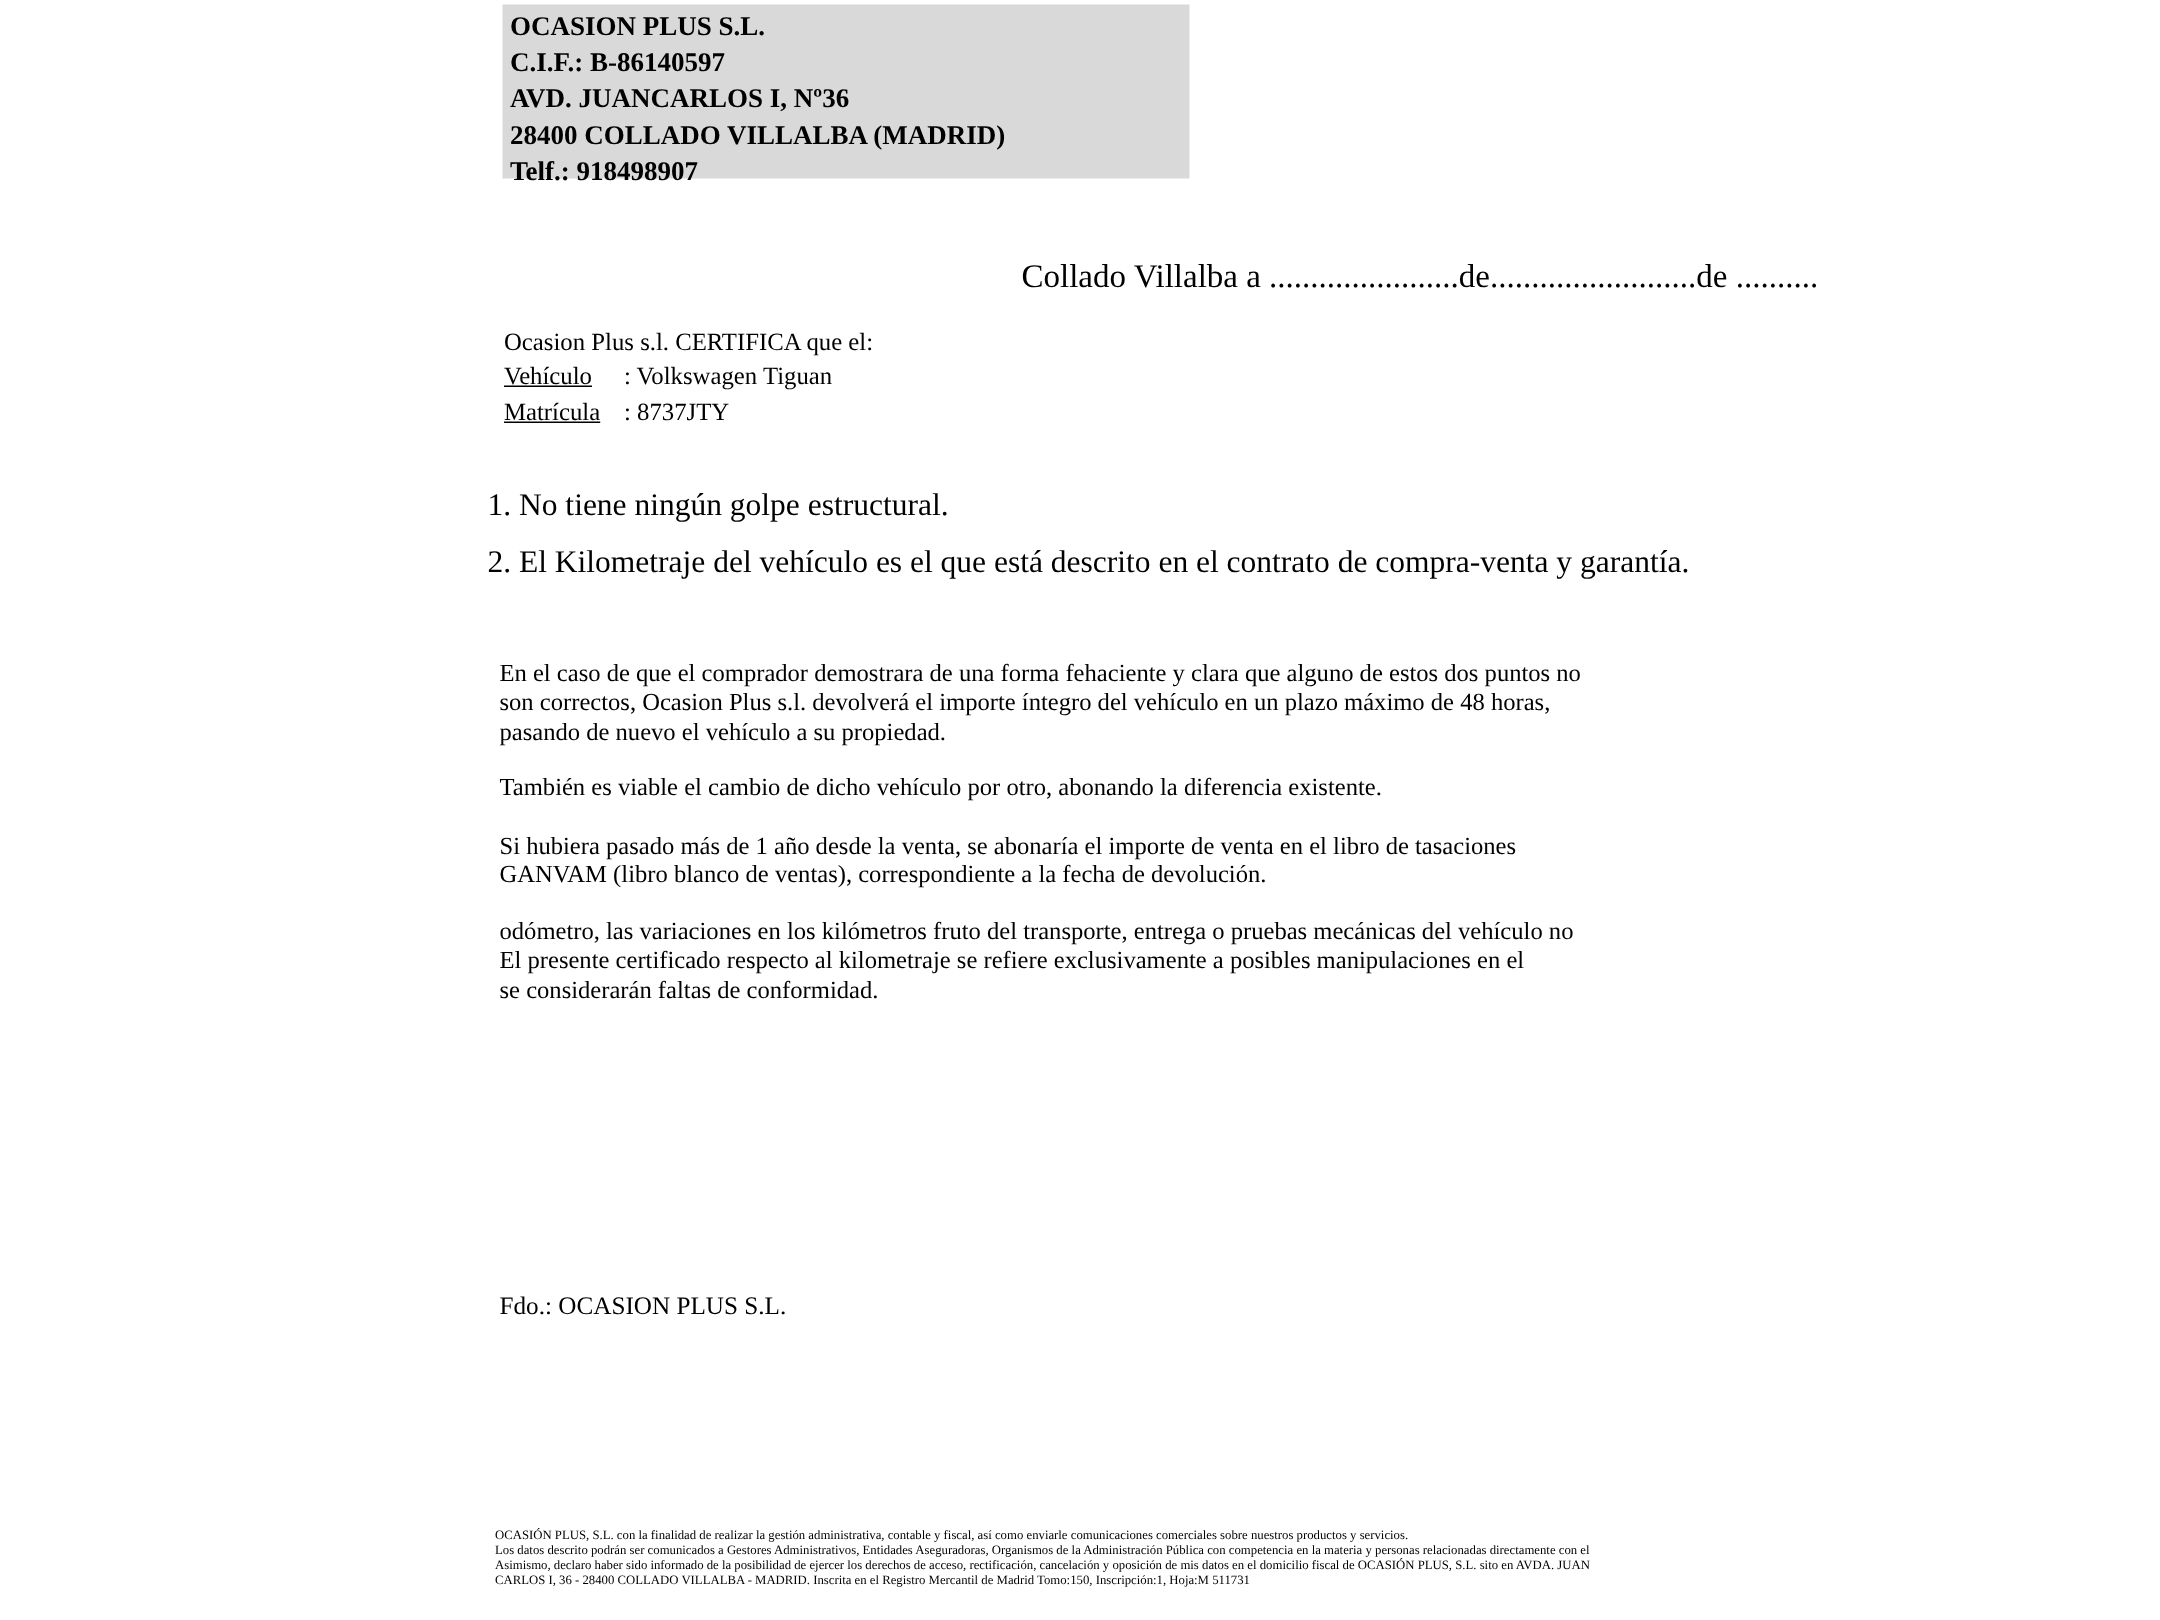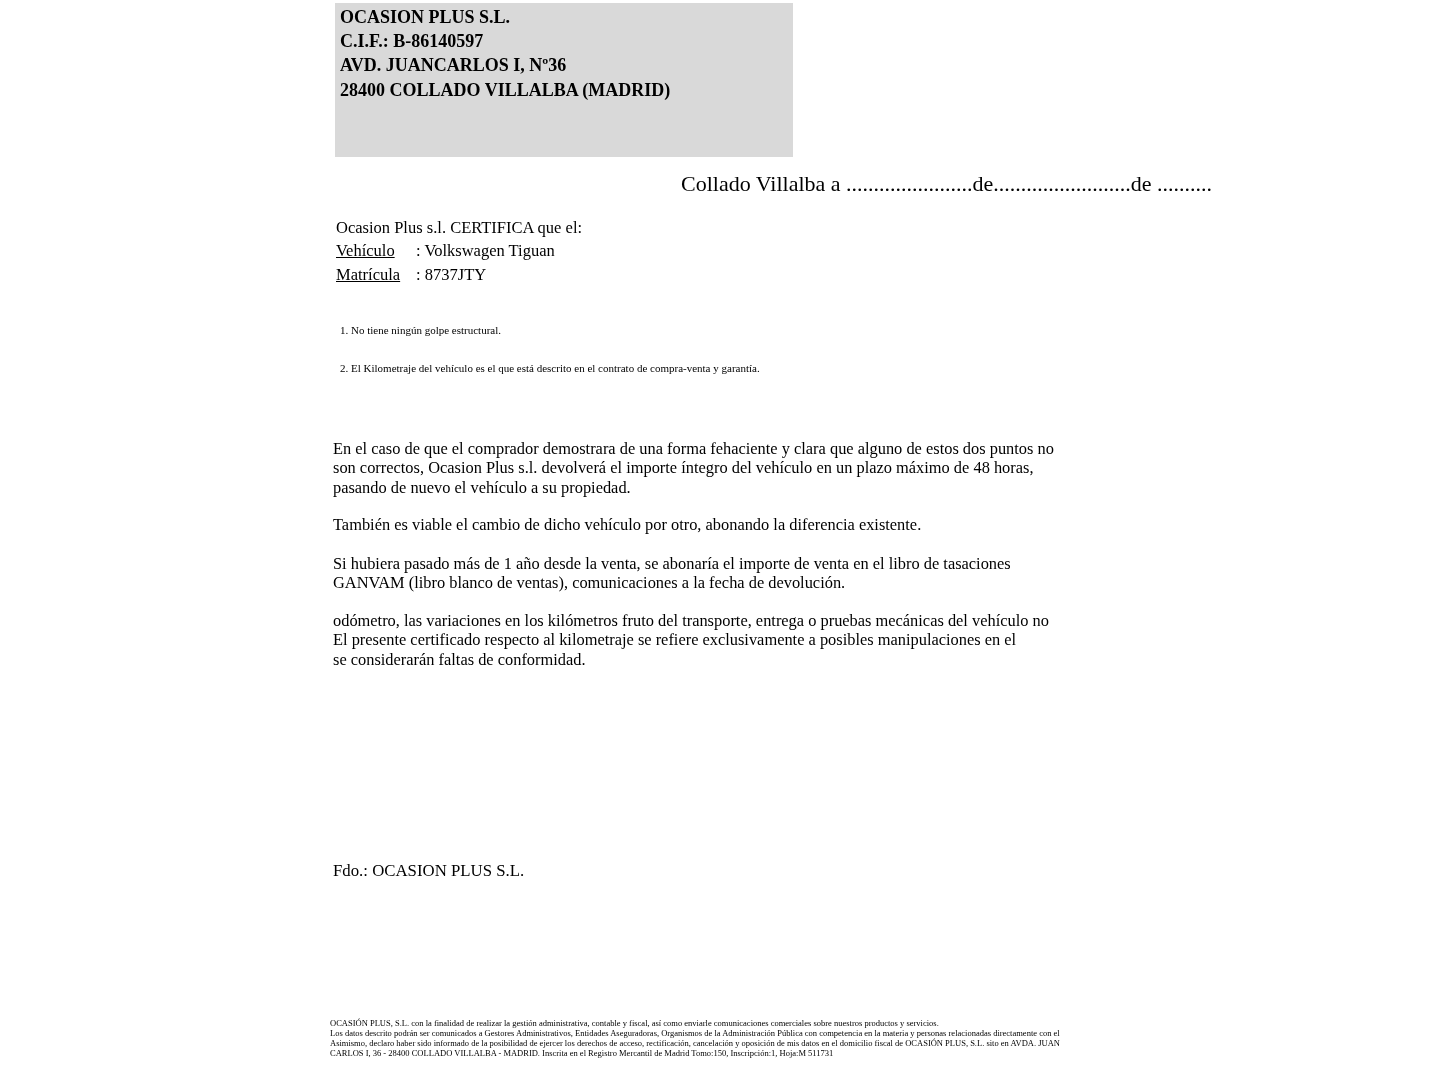--- a/index.html
+++ b/index.html
@@ -11,21 +11,21 @@
     background: #ffffff;
     color: #000000;
     font-family: "Liberation Serif", "DejaVu Serif", serif;
     overflow: hidden;
   }
   .header-box {
     position: absolute;
     left: 335px;
     top: 3px;
     width: 458px;
-    height: 154px;
+    height: 116px;
     background: #d9d9d9;
     padding: 2px 0 0 5px;
   }
   .header-line {
     font-weight: bold;
     font-size: 18px;
     line-height: 24.2px;
     white-space: nowrap;
   }
   .date-line {
@@ -43,22 +43,22 @@
     line-height: 23.3px;
   }
   .cert-line { white-space: nowrap; }
   .field-label {
     display: inline-block;
     width: 80px;
     text-decoration: underline;
   }
   .point {
     position: absolute;
-    left: 340px;
-    font-size: 11px;
+    left: 325px;
+    font-size: 21px;
     white-space: nowrap;
   }
   .point-1 { top: 324px; }
   .point-2 { top: 362px; }
   .para {
     position: absolute;
     left: 333px;
     font-size: 16.4px;
     line-height: 19.4px;
   }
@@ -86,20 +86,21 @@
 </head>
 <body>
 
 <div class="page">
 
   <div class="header-box">
     <div class="header-line">OCASION PLUS S.L.</div>
     <div class="header-line">C.I.F.: B-86140597</div>
     <div class="header-line">AVD. JUANCARLOS I, Nº36</div>
     <div class="header-line">28400 COLLADO VILLALBA (MADRID)</div>
+    <div class="header-line">Telf.: 918498907</div>
   </div>
 
   <div class="date-line">Collado Villalba a .......................de.........................de ..........</div>
 
   <div class="cert-block">
     <div class="cert-line">Ocasion Plus s.l. CERTIFICA que el:</div>
     <div class="cert-line"><span class="field-label">Vehículo</span><span class="field-value">: Volkswagen Tiguan</span></div>
     <div class="cert-line"><span class="field-label">Matrícula</span><span class="field-value">: 8737JTY</span></div>
   </div>
 
@@ -111,21 +112,21 @@
     <div class="para-line">son correctos, Ocasion Plus s.l. devolverá el importe íntegro del vehículo en un plazo máximo de 48 horas,</div>
     <div class="para-line">pasando de nuevo el vehículo a su propiedad.</div>
   </div>
 
   <div class="para para-2">
     <div class="para-line">También es viable el cambio de dicho vehículo por otro, abonando la diferencia existente.</div>
   </div>
 
   <div class="para para-3">
     <div class="para-line">Si hubiera pasado más de 1 año desde la venta, se abonaría el importe de venta en el libro de tasaciones</div>
-    <div class="para-line">GANVAM (libro blanco de ventas), comunicaciones a la fecha de devolución.</div>
+    <div class="para-line">GANVAM (libro blanco de ventas), correspondiente a la fecha de devolución.</div>
   </div>
 
   <div class="para para-4">
     <div class="para-line">odómetro, las variaciones en los kilómetros fruto del transporte, entrega o pruebas mecánicas del vehículo no</div>
     <div class="para-line">El presente certificado respecto al kilometraje se refiere exclusivamente a posibles manipulaciones en el</div>
     <div class="para-line">se considerarán faltas de conformidad.</div>
   </div>
 
   <div class="signature">Fdo.: OCASION PLUS S.L.</div>
 

